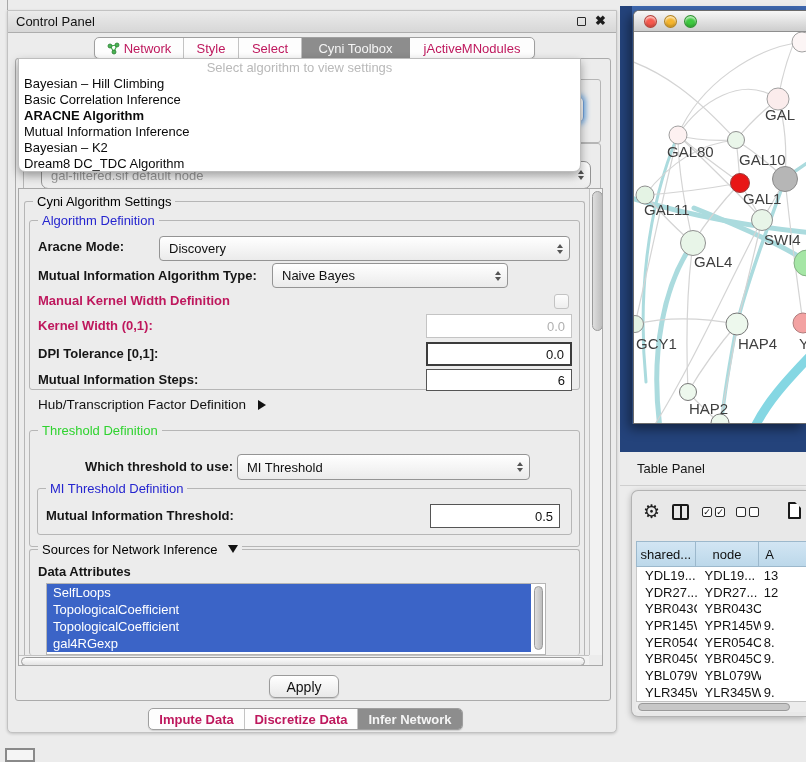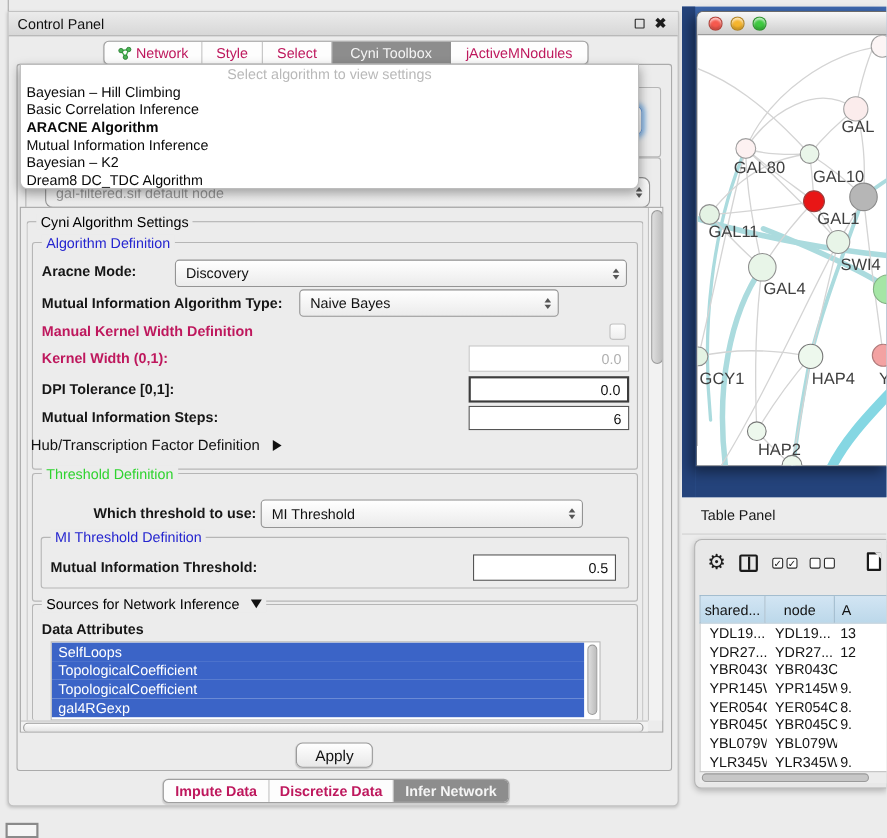--- a/index.html
+++ b/index.html
@@ -98,21 +98,21 @@
         <i class="d"></i>
       </span>
   </div>
 
   <div class="abs" style="left:10px;top:177px;width:585px;height:478px;border:1px solid #a8a8a8;background:#ececec;overflow:hidden">
 
     <div class="gb" style="left:5px;top:12px;width:561px;height:460px;border-bottom:none">
       <span class="gt">Cyni Algorithm Settings</span>
     </div>
 
-    <div class="gb" style="left:10px;top:31px;width:551px;height:207px">
+    <div class="gb" style="left:10px;top:31px;width:551px;height:170px">
       <span class="gt" style="color:#2525cf">Algorithm Definition</span>
     </div>
     <div class="abs lb" style="left:19px;top:45px;height:25px;line-height:25px">Aracne Mode:</div>
     <div class="combo" style="left:140px;top:47px;width:411px;height:25px">
       <span>Discovery</span>
       <span class="step">
           <i class="u"></i>
           <i class="d"></i>
         </span>
     </div>
@@ -132,21 +132,21 @@
       </div>
     <div class="abs lb" style="left:19px;top:153px;height:24px;line-height:24px">DPI Tolerance [0,1]:</div>
     <div class="fld" style="left:407px;top:153px;width:146px;height:24px;border:2px solid #3c3c3c">
       <span>0.0</span>
       </div>
     <div class="abs lb" style="left:19px;top:180px;height:22px;line-height:22px">Mutual Information Steps:</div>
     <div class="fld" style="left:407px;top:180px;width:146px;height:22px;border:1.5px solid #555">
       <span>6</span>
       </div>
 
-    <div class="abs plain" style="left:9px;top:208px;font-size:13.5px">
+    <div class="abs plain" style="left:19px;top:208px;font-size:13.5px">
       <span>Hub/Transcription Factor Definition</span>
       <span class="tri-r"></span>
     </div>
 
     <div class="gb" style="left:10px;top:241px;width:551px;height:117px">
       <span class="gt" style="color:#2fd32f">Threshold Definition</span>
     </div>
     <div class="abs lb" style="left:66px;top:265px;height:26px;line-height:26px">Which threshold to use:</div>
     <div class="combo" style="left:218px;top:265px;width:293px;height:26px">
       <span>MI Threshold</span>

